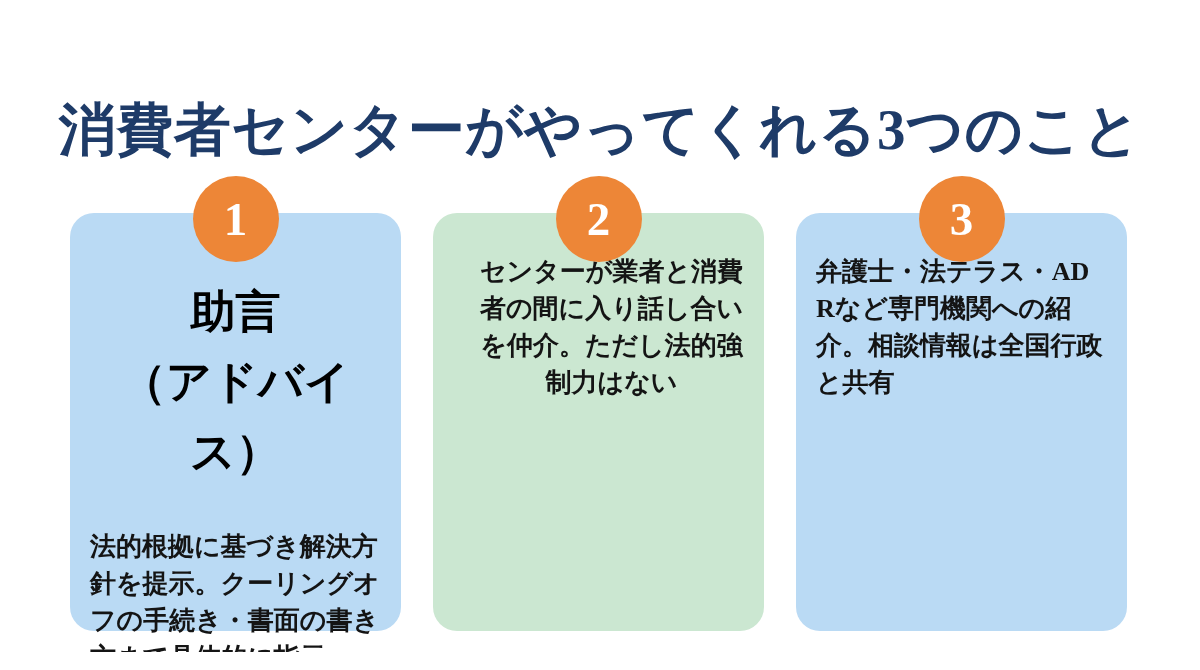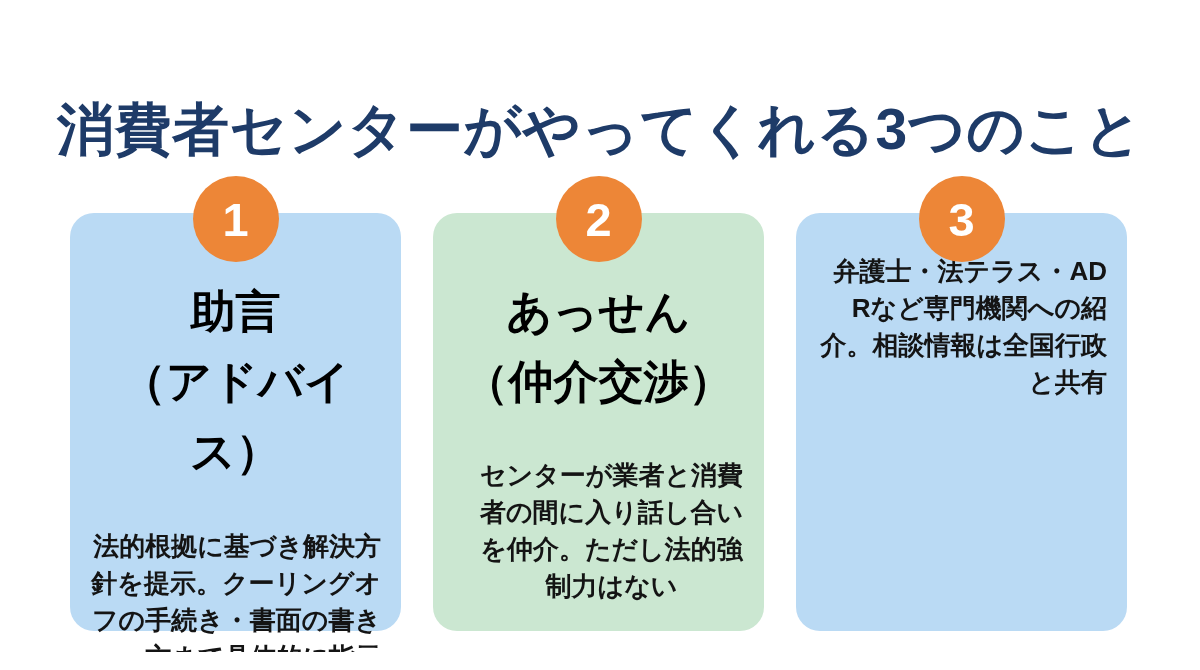--- a/index.html
+++ b/index.html
@@ -2,21 +2,21 @@
 <html><head>
 <meta charset="utf-8">
 <style>
   html, body { margin: 0; padding: 0; }
   .stage {
     position: relative;
     width: 1200px;
     height: 652px;
     background: #ffffff;
     overflow: hidden;
-    font-family: Liberation Sans, sans-serif;
+    font-family: Liberation Serif, serif;
   }
   .page-title {
     position: absolute;
     top: 42px;
     left: 0;
     right: 0;
     height: 100px;
     display: flex;
     align-items: center;
     justify-content: center;
@@ -71,21 +71,21 @@
     line-height: 1.56;
     white-space: pre-line;
     overflow-wrap: anywhere;
   }
   .card-body {
     margin: 40px 20px 0;
     font-size: 26px;
     font-weight: 700;
     color: #141414;
     line-height: 37px;
-    text-align: right;
+    text-align: left;
     word-break: break-all;
     overflow-wrap: anywhere;
   }
   .card-body.left { text-align: center; margin-left: 46px; }
 </style>
 </head>
 <body>
 
 <div class="stage">
 
@@ -99,22 +99,20 @@
       </div>
       <h2 class="card-title">助言
 （アドバイス）</h2>
       <p class="card-body">法的根拠に基づき解決方針を提示。クーリングオフの手続き・書面の書き方まで具体的に指示</p>
     </section>
 
     <section class="card green">
       <div class="badge">
         <span class="badge-number">2</span>
       </div>
-      <h2 class="card-title">あっせん
-（仲介交渉）</h2>
       <p class="card-body left">センターが業者と消費者の間に入り話し合いを仲介。ただし法的強制力はない</p>
     </section>
 
     <section class="card blue">
       <div class="badge">
         <span class="badge-number">3</span>
       </div>
       <p class="card-body">弁護士・法テラス・ADRなど専門機関への紹介。相談情報は全国行政と共有</p>
     </section>
 

